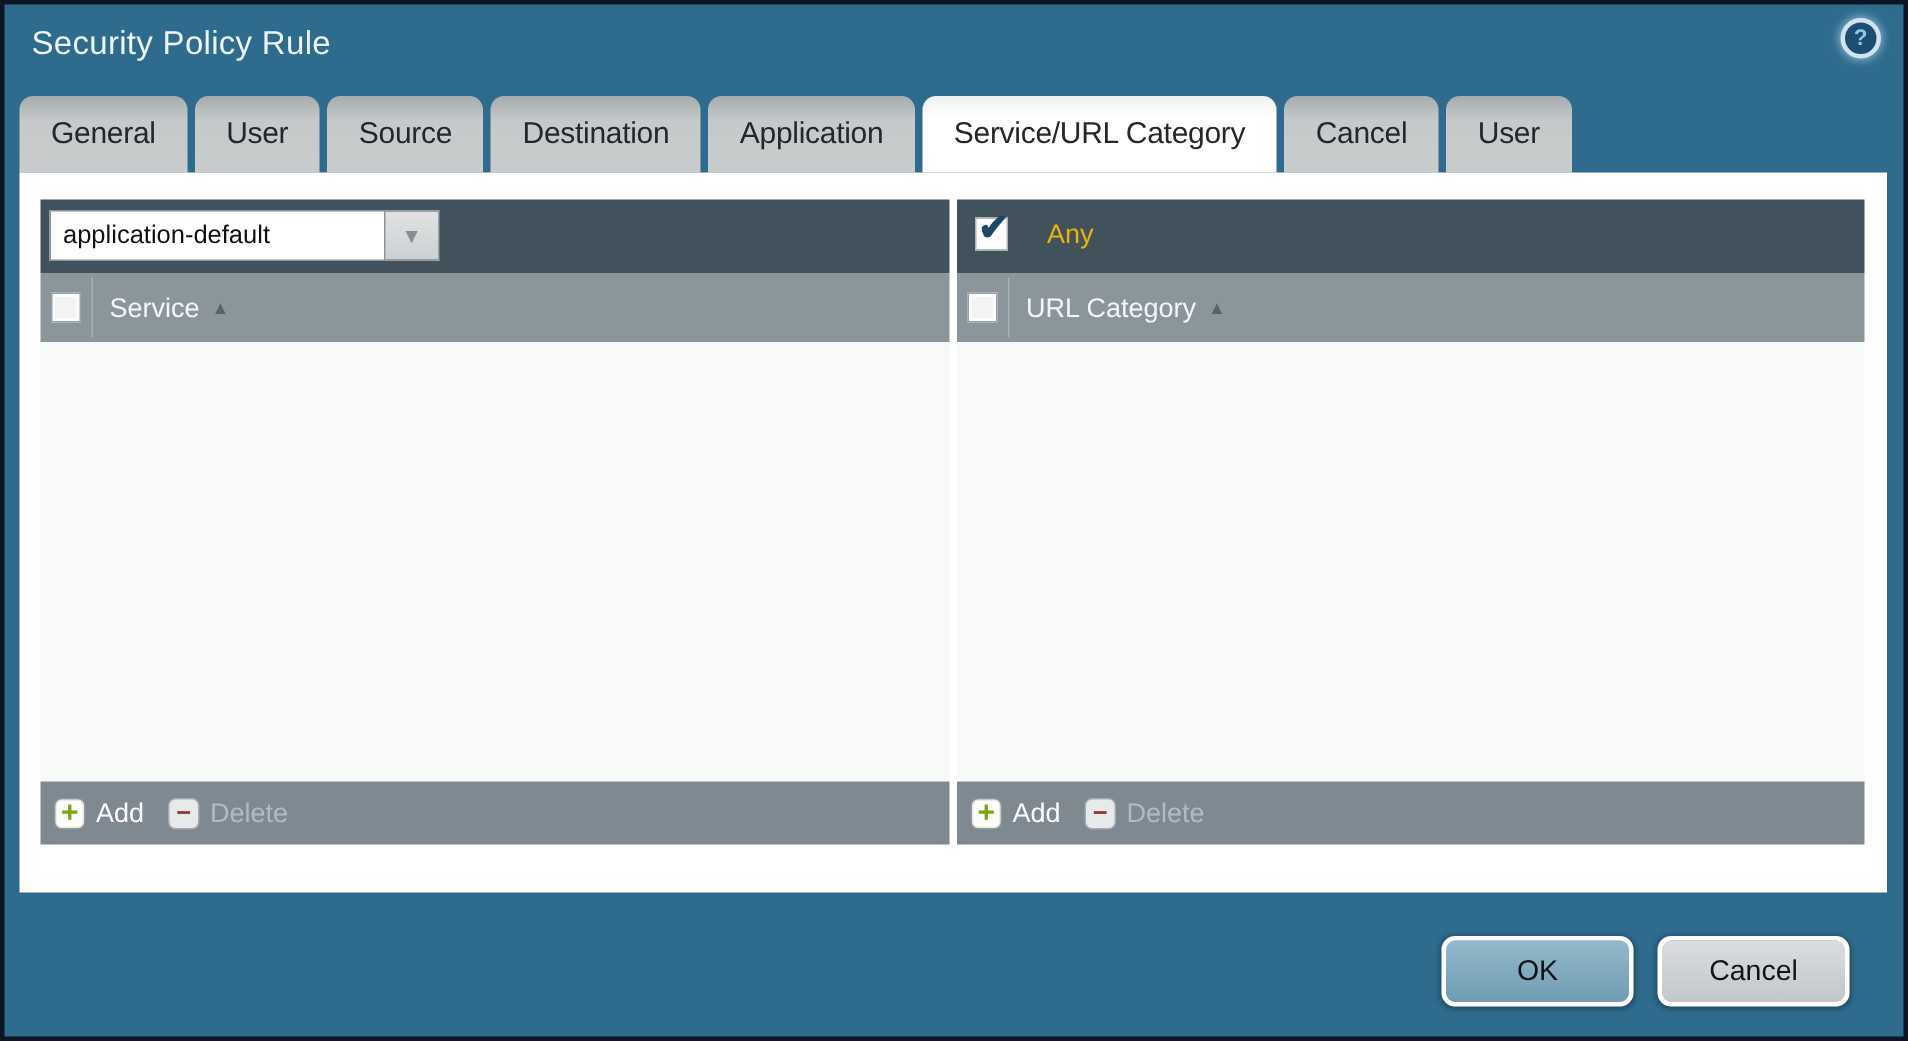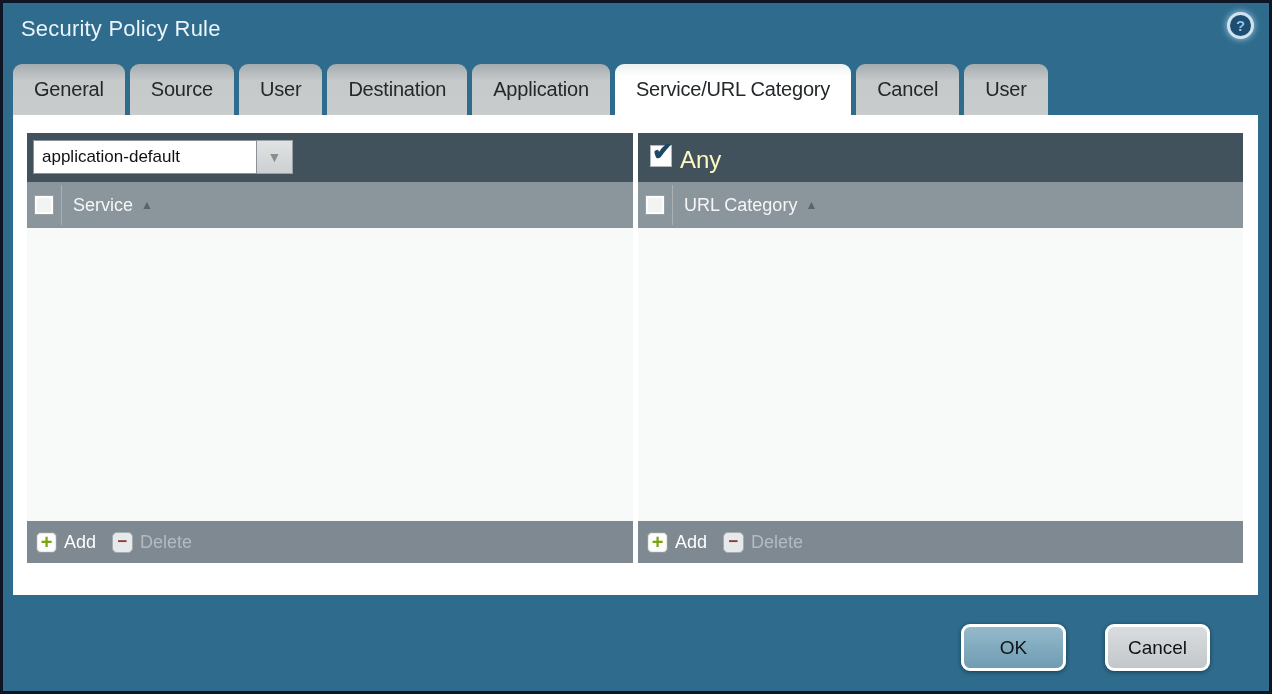--- a/index.html
+++ b/index.html
@@ -68,43 +68,43 @@
   }
   .dd-arrow { color:#868e93; font-size:14px; }
   
   .any-check {
     position:absolute; left:12px; top:12px; width:22px; height:22px; box-sizing:border-box;
     background:#fdfdfd; border:1px solid #b0b7bb; cursor:pointer;
   }
   .any-checkmark {
     position:absolute; left:1px; top:-9px; font-size:25px; color:#1d4765; font-weight:bold;
   }
-  .any-label { position:absolute; left:42px; top:13px; color:#fef9c3; font-size:24px; }
+  .any-label { position:absolute; left:60px; top:13px; color:#eab308; font-size:18px; }
   
   .btn {
-    position:absolute; top:621px; width:105px; height:47px; box-sizing:border-box;
+    position:absolute; top:621px; width:128px; height:47px; box-sizing:border-box;
     border-radius:9px; border:3px solid #ffffff; font-size:19px; color:#101418;
     display:flex; align-items:center; justify-content:center; cursor:pointer;
     box-shadow:0 1px 4px rgba(0,0,0,.45);
   }
   .btn.ok { left:958px; background:linear-gradient(#95b9cb,#6f9cb2); }
   .btn.cancel { left:1102px; background:linear-gradient(#dadddf,#c3c7ca); }
 </style>
 </head>
 <body>
 
 <div class="screen">
 
   <div class="dlg-title">Security Policy Rule</div>
   <div class="help-icon">?</div>
 
   <div class="tabs">
     <div class="tab">General</div>
+    <div class="tab">User</div>
     <div class="tab">Source</div>
-    <div class="tab">User</div>
     <div class="tab">Destination</div>
     <div class="tab">Application</div>
     <div class="tab active">Service/URL Category</div>
     <div class="tab">Cancel</div>
     <div class="tab">User</div>
   </div>
 
   <div class="content">
 
     <div class="panel left">

